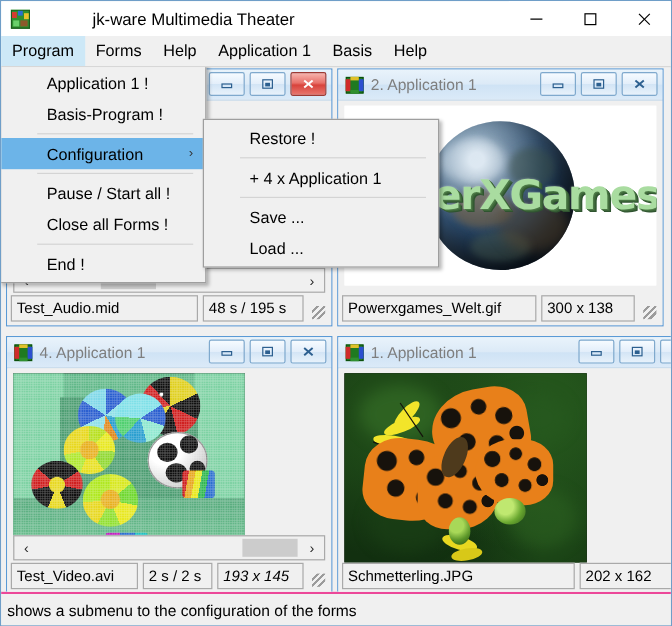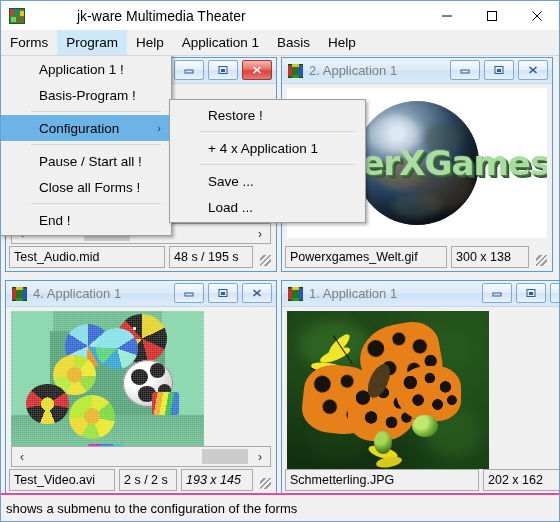--- a/index.html
+++ b/index.html
@@ -268,22 +268,22 @@
       <div class="win-btn">
         <svg width="12" height="12" viewBox="0 0 12 12">
             <line x1="1.5" y1="1.5" x2="10.5" y2="10.5" stroke="#000" stroke-width="1"></line>
             <line x1="10.5" y1="1.5" x2="1.5" y2="10.5" stroke="#000" stroke-width="1"></line>
           </svg>
       </div>
     </div>
   </div>
 
   <div class="menubar">
+    <div class="menu-item active">Program</div>
     <div class="menu-item">Forms</div>
-    <div class="menu-item active">Program</div>
     <div class="menu-item">Help</div>
     <div class="menu-item">Application 1</div>
     <div class="menu-item">Basis</div>
     <div class="menu-item">Help</div>
   </div>
 
   <div class="client">
 
     <div class="childwin" style="left:4px;top:1px;width:272px;height:215px;">
       <div class="cw-title">

